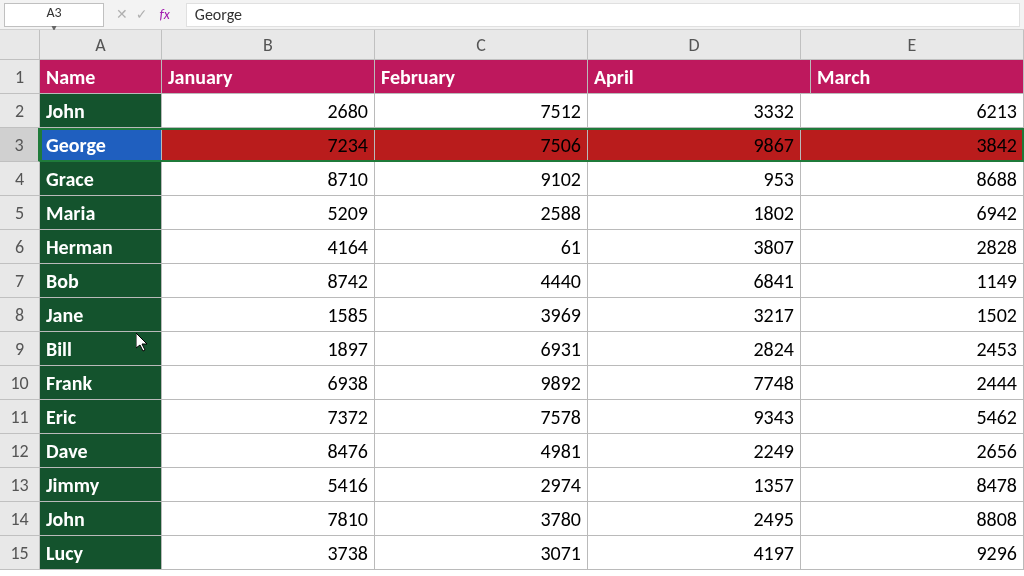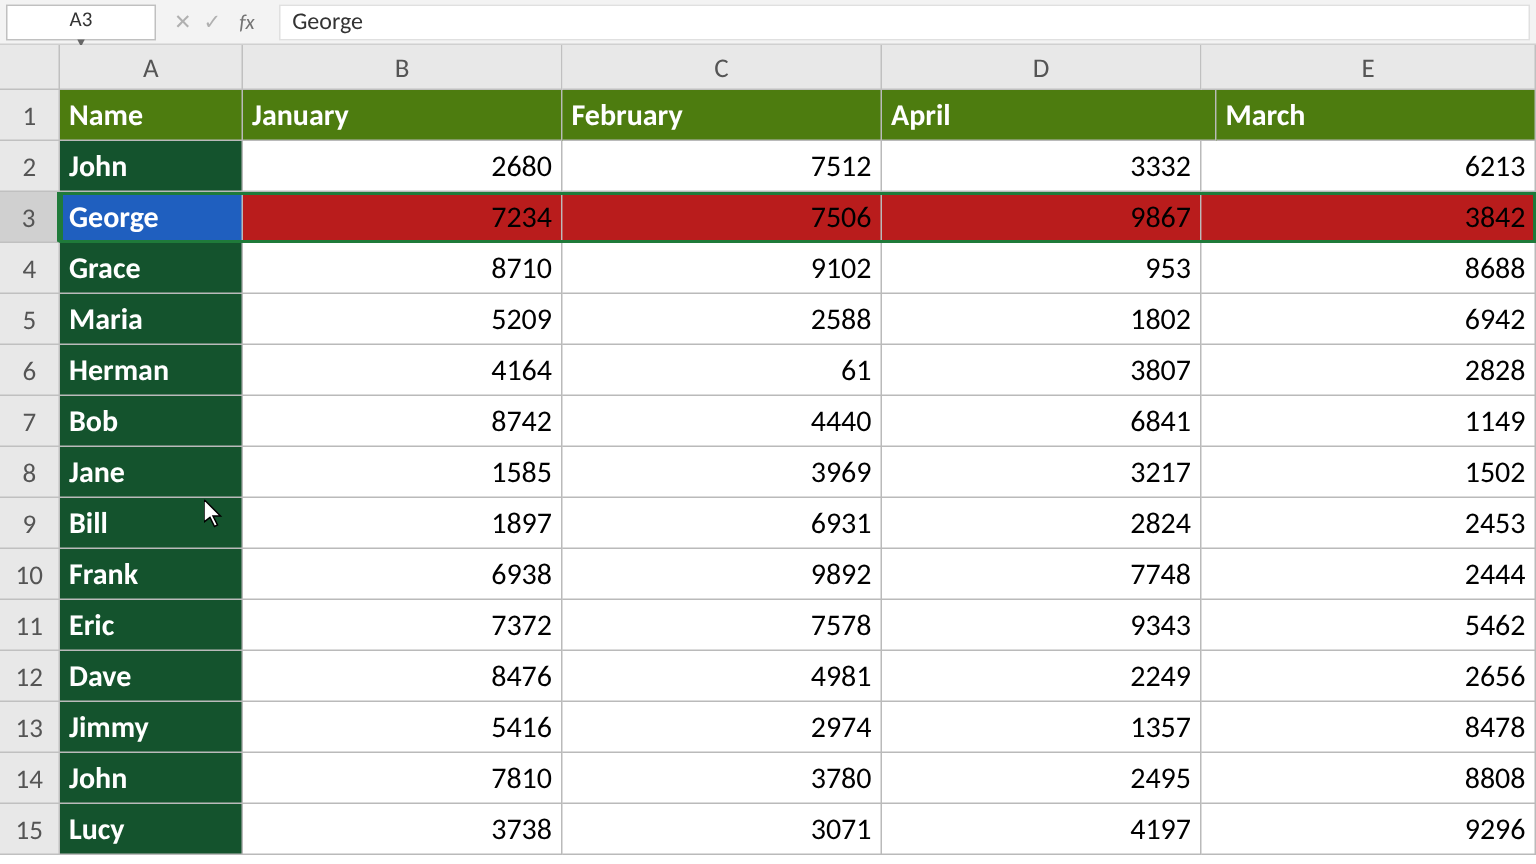--- a/index.html
+++ b/index.html
@@ -45,21 +45,21 @@
       display: flex;
       align-items: center;
       gap: 8px;
       padding: 0 8px;
       color: #b0b0b0;
       font-size: 14px;
     }
     .fx-label {
       font-style: italic;
       font-size: 14px;
-      color: #737373;
+      color: #a21caf;
       padding: 0 4px;
     }
     .formula-input {
       flex: 1;
       height: 24px;
       background: #ffffff;
       border: 1px solid #e0e0e0;
       padding: 0 8px;
       font-size: 16px;
       color: #333;
@@ -132,21 +132,21 @@
       border-bottom: 1px solid #bababa;
       display: flex;
       align-items: center;
       padding: 0 6px;
       font-size: 20px;
       overflow: hidden;
     }
     .cell.col-a { width: 122px; background: #14532d; color: #ffffff; font-weight: bold; justify-content: flex-start; }
     .cell.col-b, .cell.col-c, .cell.col-d { width: 213px; justify-content: flex-end; }
     .cell.col-e { width: 223px; justify-content: flex-end; }
-    .header-row .cell { background: #4d7c0f; color: #ffffff; font-weight: bold; justify-content: flex-start; }
+    .header-row .cell { background: #be185d; color: #ffffff; font-weight: bold; justify-content: flex-start; }
     .data-row.selected-row .cell.col-a {
       background: #1f5fbf;
     }
     .selected-cell {
       position: absolute;
       border: 2px solid #1f7a3a;
       pointer-events: none;
       left: 40px;
       top: 128px;
       width: 984px;

